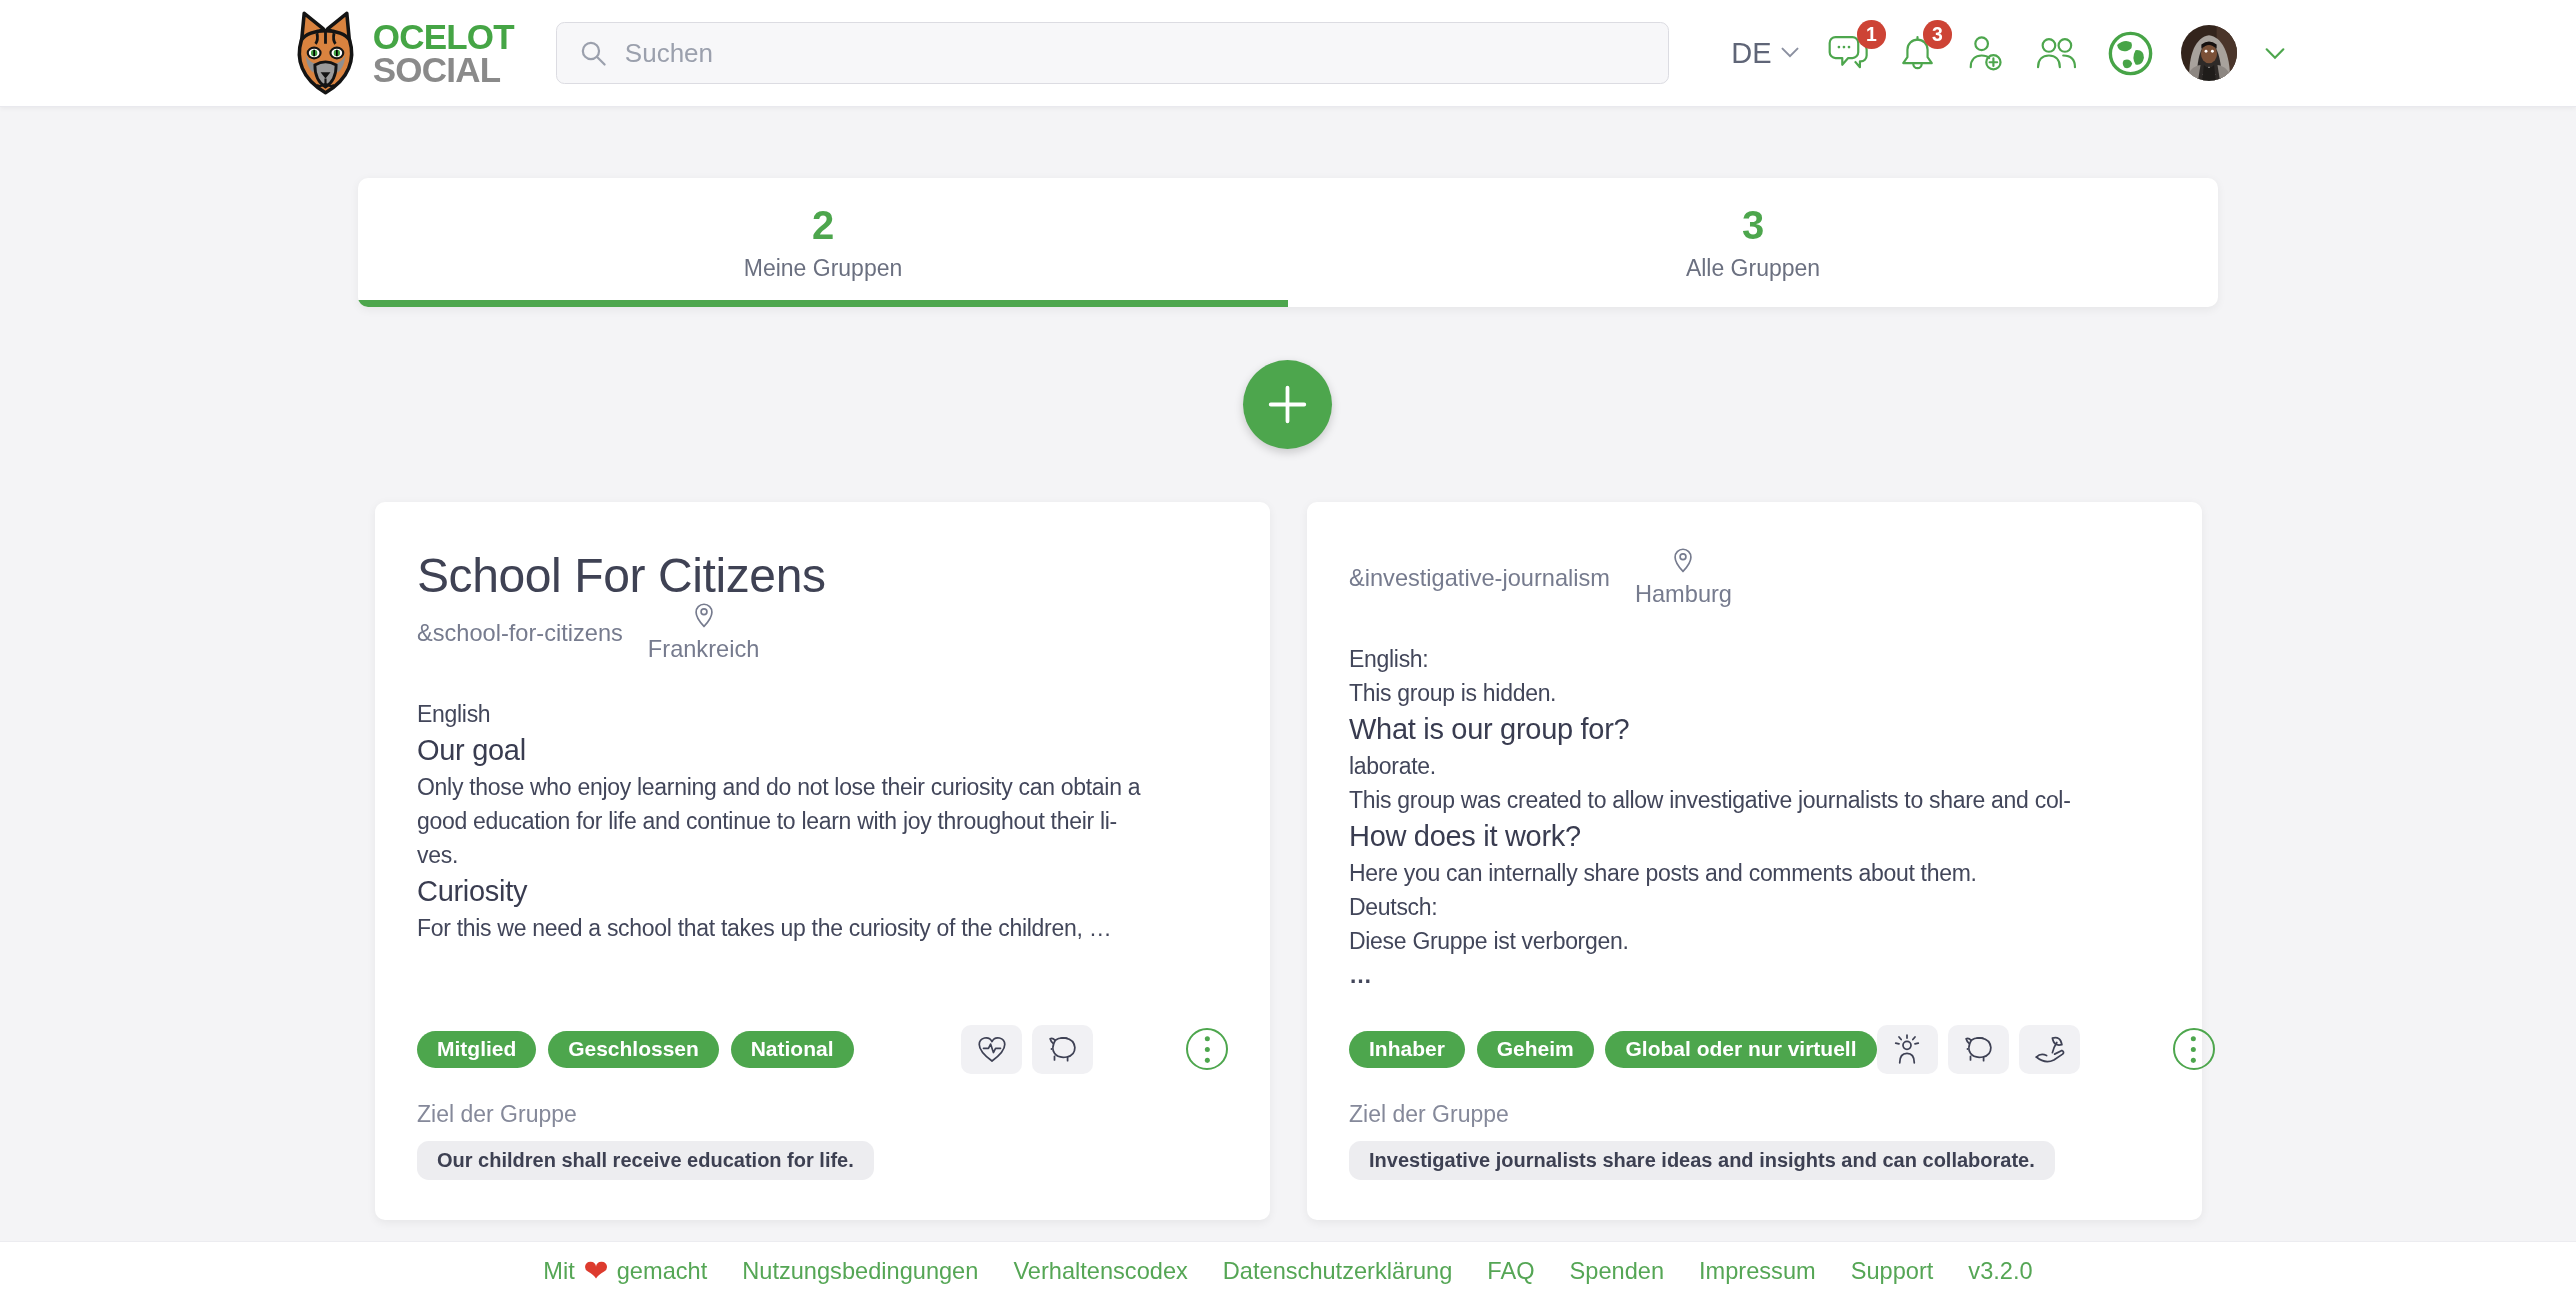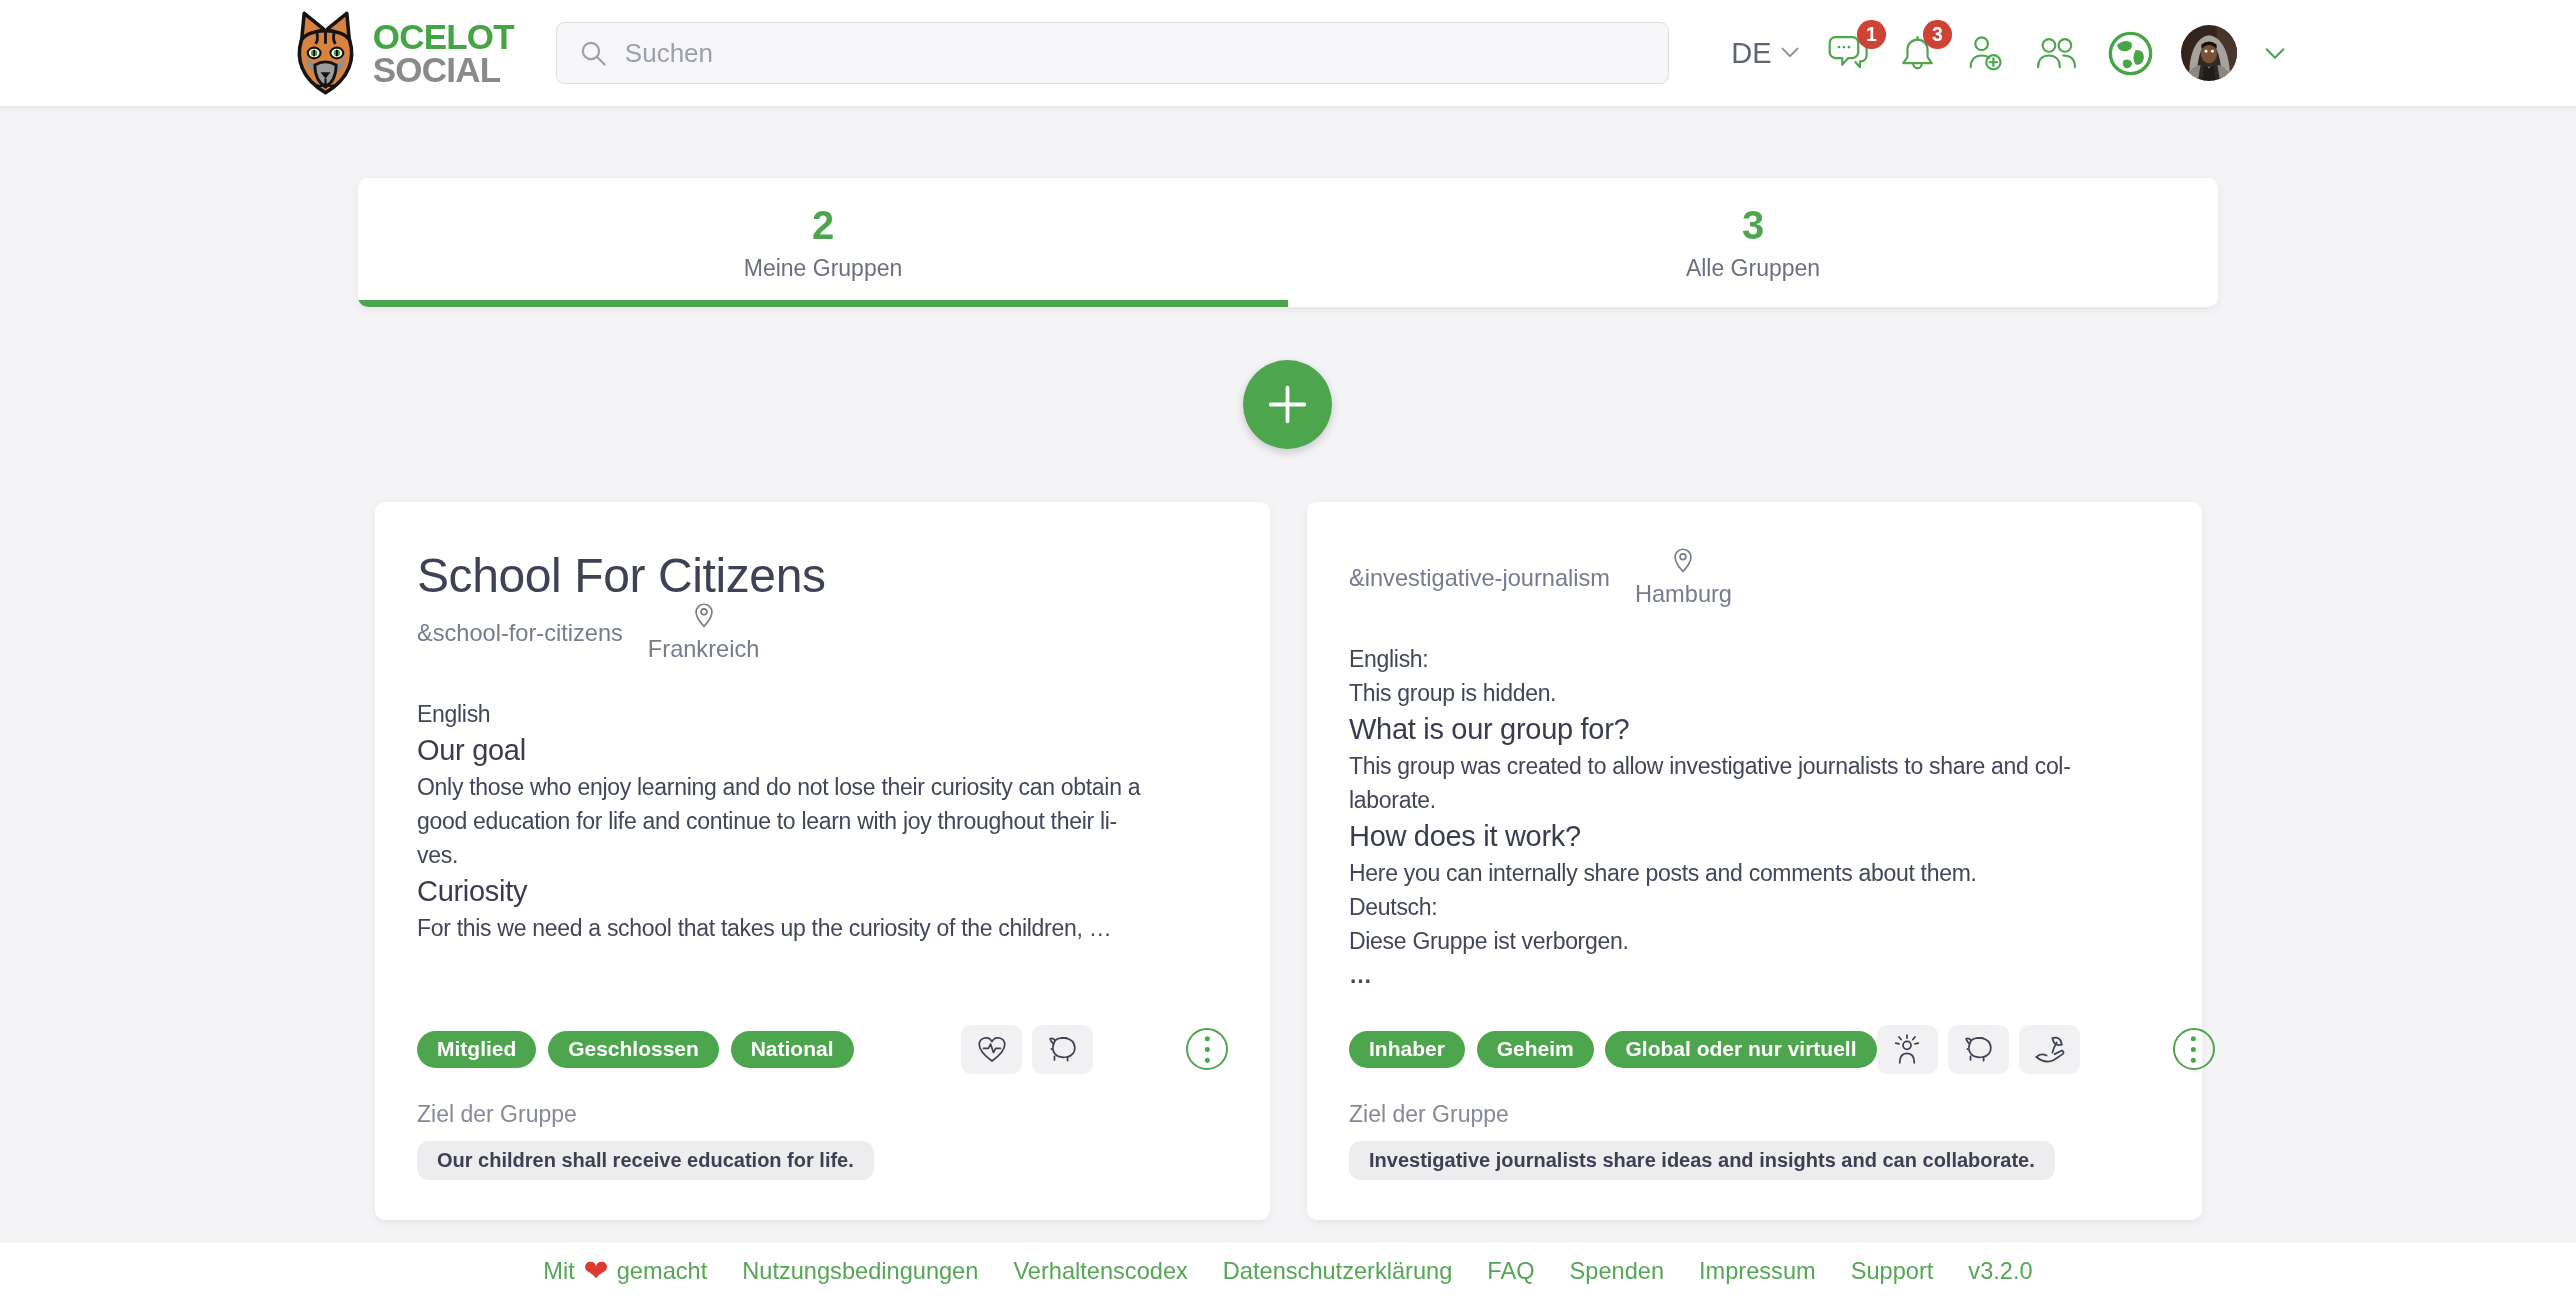--- a/index.html
+++ b/index.html
@@ -304,22 +304,22 @@
           <path d="M12 1.5 C6.5 1.5 2.5 5.8 2.5 11 c0 7 9.5 17 9.5 17 s9.5 -10 9.5 -17 C21.5 5.8 17.5 1.5 12 1.5 z"></path>
           <circle cx="12" cy="10.5" r="3.5"></circle>
         </svg>
         <span>Hamburg</span>
       </span>
     </div>
     <div class="gbody">
       <div class="bline blang">English:</div>
       <div class="bline">This group is hidden.</div>
       <div class="bline bhead">What is our group for?</div>
+      <div class="bline">laborate.</div>
       <div class="bline">This group was created to allow investigative journalists to share and col-</div>
-      <div class="bline">laborate.</div>
       <div class="bline bhead">How does it work?</div>
       <div class="bline">Here you can internally share posts and comments about them.</div>
       <div class="bline blang">Deutsch:</div>
       <div class="bline">Diese Gruppe ist verborgen.</div>
       <div class="bline bdots">…</div>
     </div>
     <div class="gfoot">
       <div class="badge-row">
         <div class="pills">
           <span class="pill">Inhaber</span>

